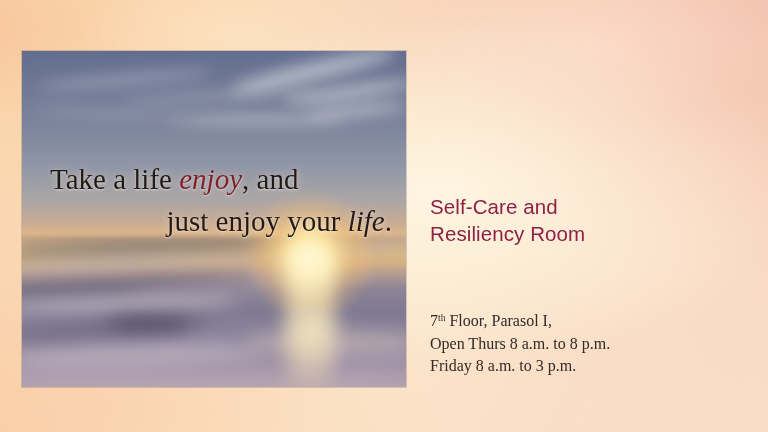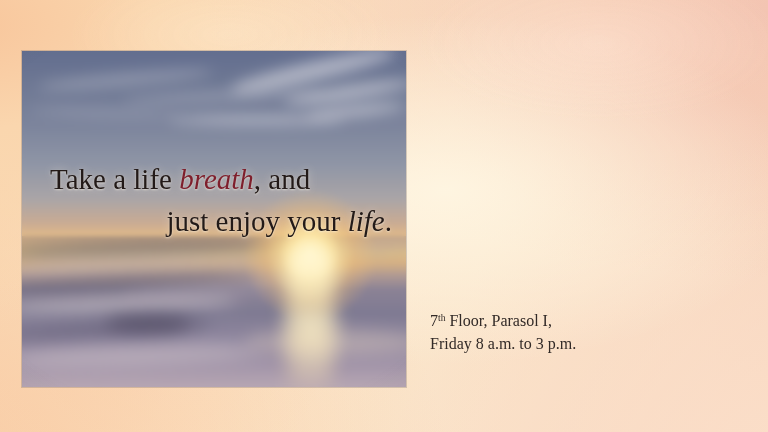--- a/index.html
+++ b/index.html
@@ -245,24 +245,29 @@
     </div>
 
     <div class="ph-sun"></div>
     <div class="ph-reflection"></div>
     <div class="ph-reflection2"></div>
 
     <div class="ph-blur"></div>
     <div class="ph-vignette"></div>
 
     <div id="photo-quote">
-      <span class="q-line q-line1"><span>Take a life </span><span class="q-em-red">breath</span><span>, and</span></span>
+      <span class="q-line q-line1"><span>Take a life </span><span class="q-em-red">enjoy</span><span>, and</span></span>
       <span class="q-line q-line2"><span>just enjoy your </span><span class="q-em-dark">life</span><span>.</span></span>
     </div>
   </div>
 
+  <div id="headline">
+    <span class="h-line">Self-Care and</span>
+    <span class="h-line">Resiliency Room</span>
+  </div>
 
   <div id="details">
     <span class="d-line"><span>7</span><sup>th</sup><span> Floor, Parasol I,</span></span>
+    <span class="d-line">Open Thurs 8 a.m. to 8 p.m.</span>
     <span class="d-line">Friday 8 a.m. to 3 p.m.</span>
   </div>
 
 </div>
 
 </body></html>

